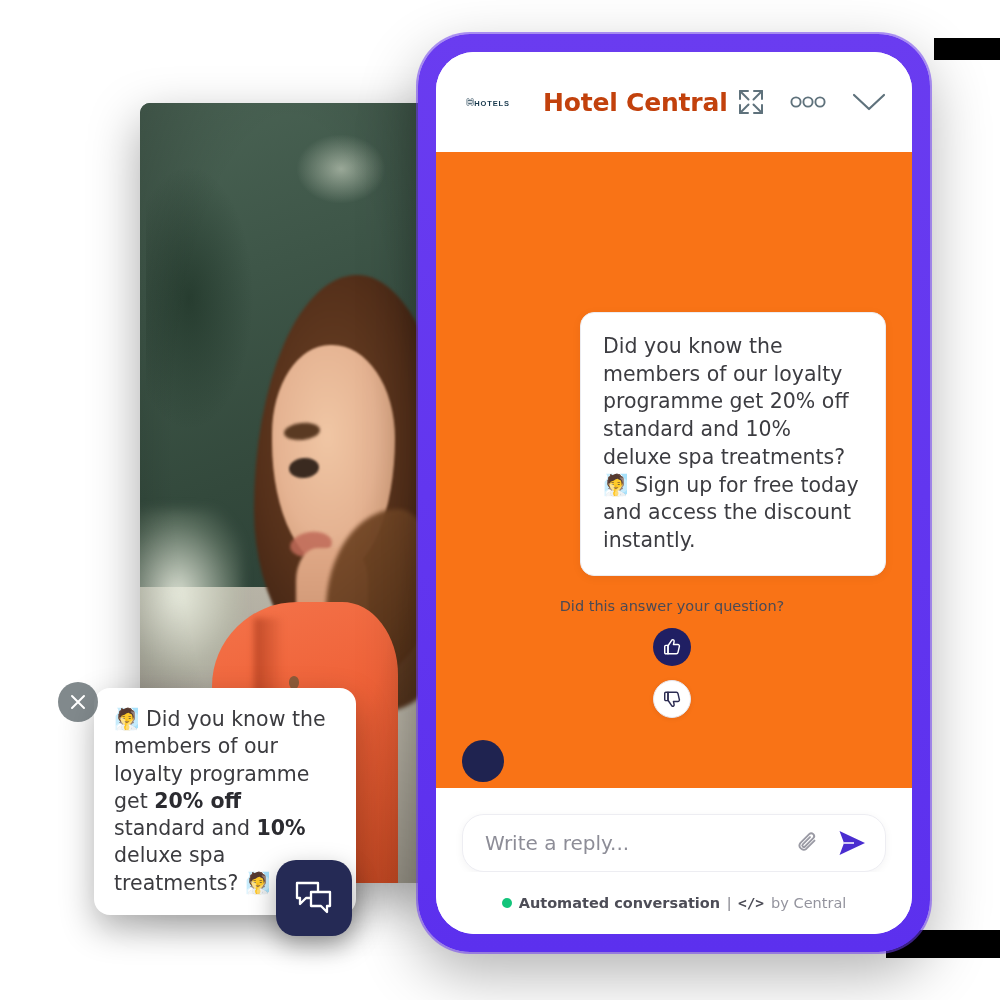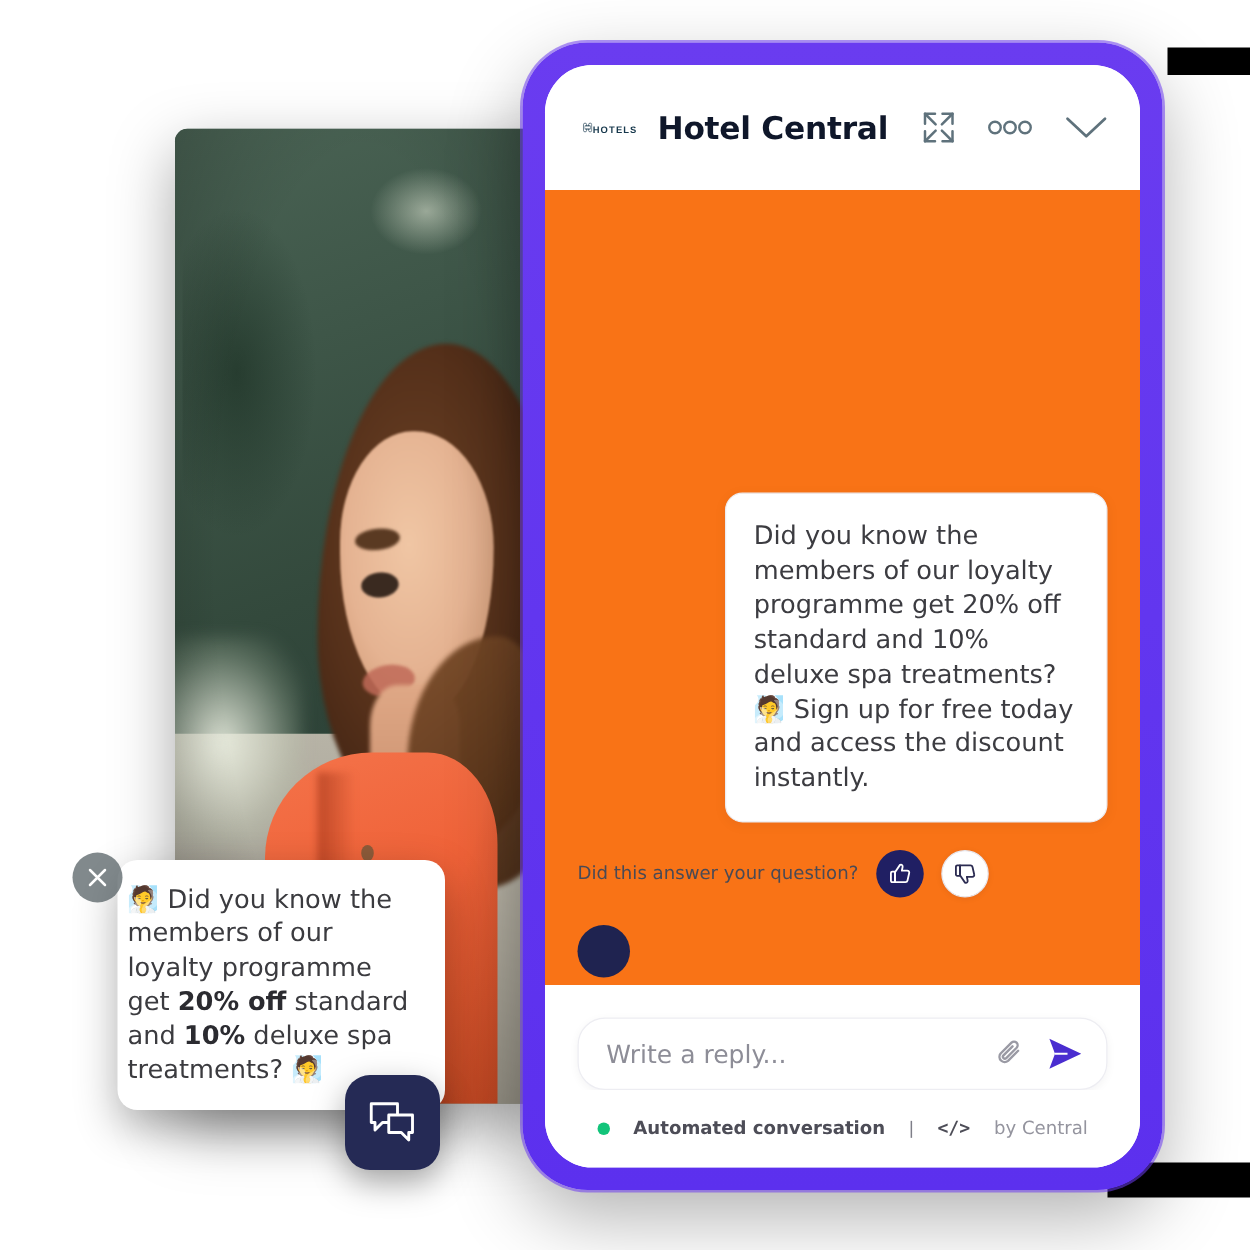--- a/index.html
+++ b/index.html
@@ -92,21 +92,21 @@
     border-radius:50%; background: rgba(80,92,96,.72);
     display:flex; align-items:center; justify-content:center;
     cursor:pointer; z-index: 8;
   }
   #close-btn svg { display:block; }
 
   
   #notif-bubble {
     position:absolute; left:94px; top:688px; width:262px;
     background:#fff; border-radius:16px;
-    padding: 18px 20px 18px 8px;
+    padding: 18px 20px 18px 20px;
     box-shadow: 0 14px 34px rgba(0,0,0,.30);
     z-index: 7;
   }
   #notif-text {
     font-size: 20.5px; line-height: 1.33; color:#3b3b3f;
     font-family: "DejaVu Sans", sans-serif;
   }
   #notif-text b { color:#2b2b30; font-weight:700; }
 
   
@@ -138,43 +138,44 @@
     display:flex; align-items:center; padding: 0 26px 0 30px;
     background:#fff;
   }
   #brand-logo { width:44px; height:58px; flex:0 0 44px; margin-right:16px;
     display:flex; flex-direction:row; align-items:center; }
   #brand-logo-caption {
     font-size:7.5px; letter-spacing:.9px; color:#17384c; font-weight:700; margin-top:3px;
     font-family:"Liberation Sans", sans-serif;
   }
   #brand-name {
-    font-size: 25px; font-weight: 800; color:#0f172a; letter-spacing:-0.2px;
+    font-size: 25px; font-weight: 800; color:#c2410c; letter-spacing:-0.2px;
     font-family: "DejaVu Sans", sans-serif;
+    margin-left: 17px;
   }
   #header-actions { margin-left:auto; display:flex; align-items:center; gap: 26px; }
   .hdr-icon { cursor:pointer; display:flex; align-items:center; justify-content:center; }
 
   
   #conversation {
     flex:1 1 auto; padding: 0 26px; display:flex; flex-direction:column;
     justify-content:flex-end; background:#f97316;
   }
   #msg-row { display:flex; }
   #msg-bubble {
     margin-left:auto; width: 306px;
     background:#fff; border:1px solid #ececf0; border-radius: 14px;
     padding: 20px 22px 20px 22px;
     box-shadow: 0 2px 10px rgba(20,20,45,.06);
     font-size: 20.5px; line-height:1.355; color:#3c3c41;
     font-family: "DejaVu Sans", sans-serif;
   }
   #feedback-row {
-    display:flex; align-items:center; justify-content:flex-start;
-    gap: 14px; margin-top: 22px; padding-right: 4px;
+    display:flex; align-items:center; justify-content:flex-end;
+    gap: 14px; margin-top: 22px; padding-right: 4px; flex-direction: column;
   }
   #feedback-label { font-size:14.5px; color:#4a4a55; font-family:"DejaVu Sans", sans-serif; }
   .fb-btn { width:38px; height:38px; border-radius:50%; display:flex;
     align-items:center; justify-content:center; cursor:pointer; }
   #thumbs-up-button { background:#201f63; }
   #thumbs-down-button { background:#fff; border:1px solid #e7e7ee; box-shadow: 0 1px 5px rgba(20,20,45,.08); }
 
   #quickreply-row { display:flex; align-items:flex-end; margin-top: 22px; }
   #agent-avatar { width:42px; height:42px; border-radius:50%; background:#1f2350;
     flex:0 0 42px; margin-bottom: 6px; }
@@ -201,21 +202,21 @@
     flex:1 1 auto; border:0; outline:none; font-size:20px; color:#3d3d44;
     font-family:"DejaVu Sans", sans-serif; background:transparent;
   }
   #reply-input::placeholder { color:#8d8d97; }
   .composer-action { cursor:pointer; display:flex; align-items:center; justify-content:center; }
   #attach-button { margin-right: 16px; }
 
   
   #widget-footer {
     flex:0 0 auto; height: 62px; display:flex; align-items:center; justify-content:center;
-    gap:19px; background:#fff;
+    gap:7px; background:#fff;
   }
   #status-dot { width:10px; height:10px; border-radius:50%; background:#12c47a; }
   #footer-status { font-size:14.5px; font-weight:700; color:#4d4d57; font-family:"DejaVu Sans", sans-serif; }
   #footer-sep { font-size:14.5px; color:#7e7e88; }
   #footer-code { font-size:14.5px; font-weight:700; color:#4d4d57; font-family:"DejaVu Sans Mono", monospace; }
   #footer-by { font-size:14.5px; color:#94949e; font-family:"DejaVu Sans", sans-serif; }
 </style>
 </head>
 <body>
 

